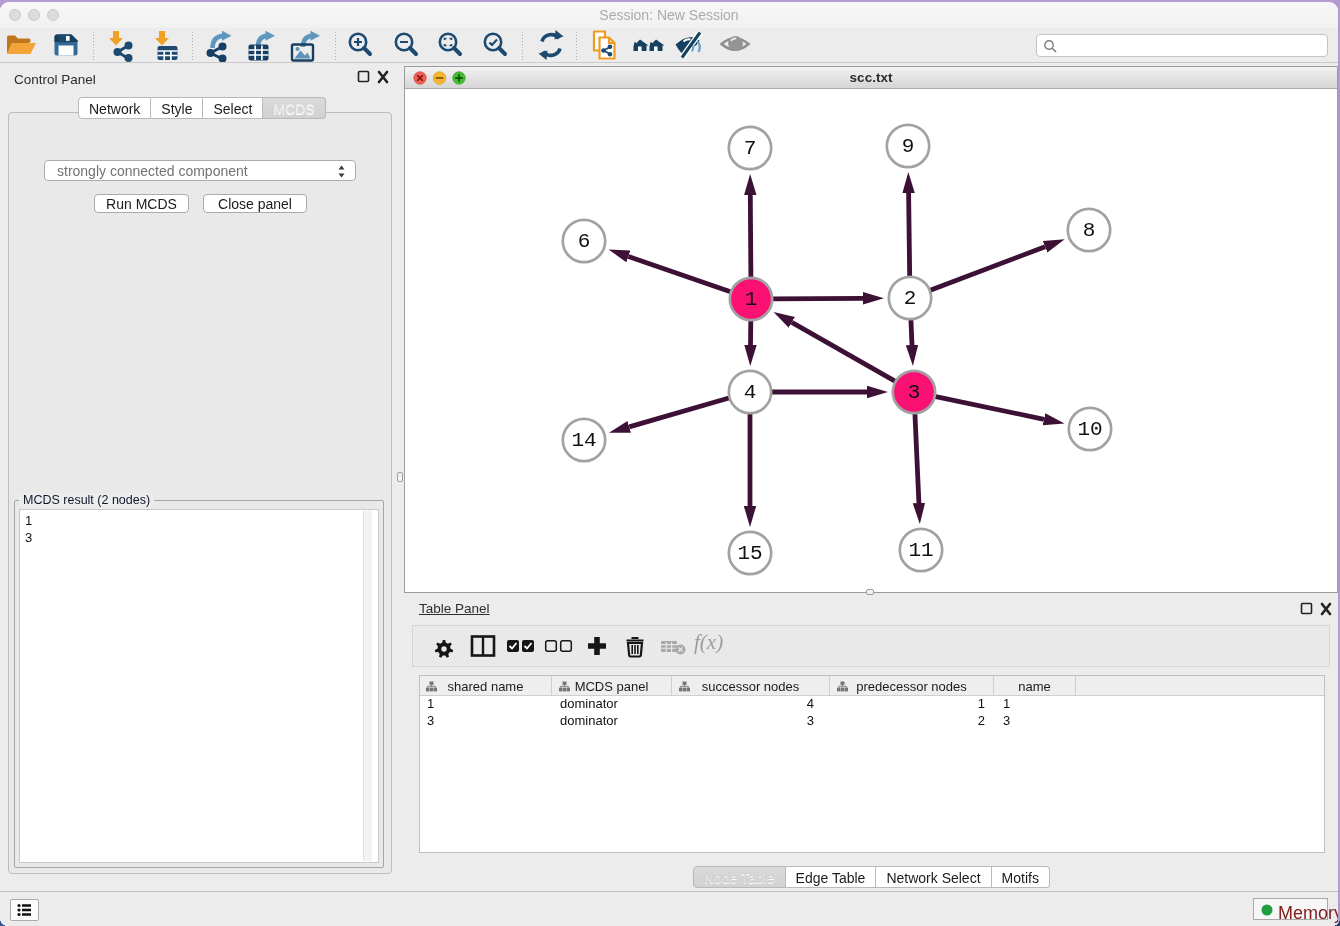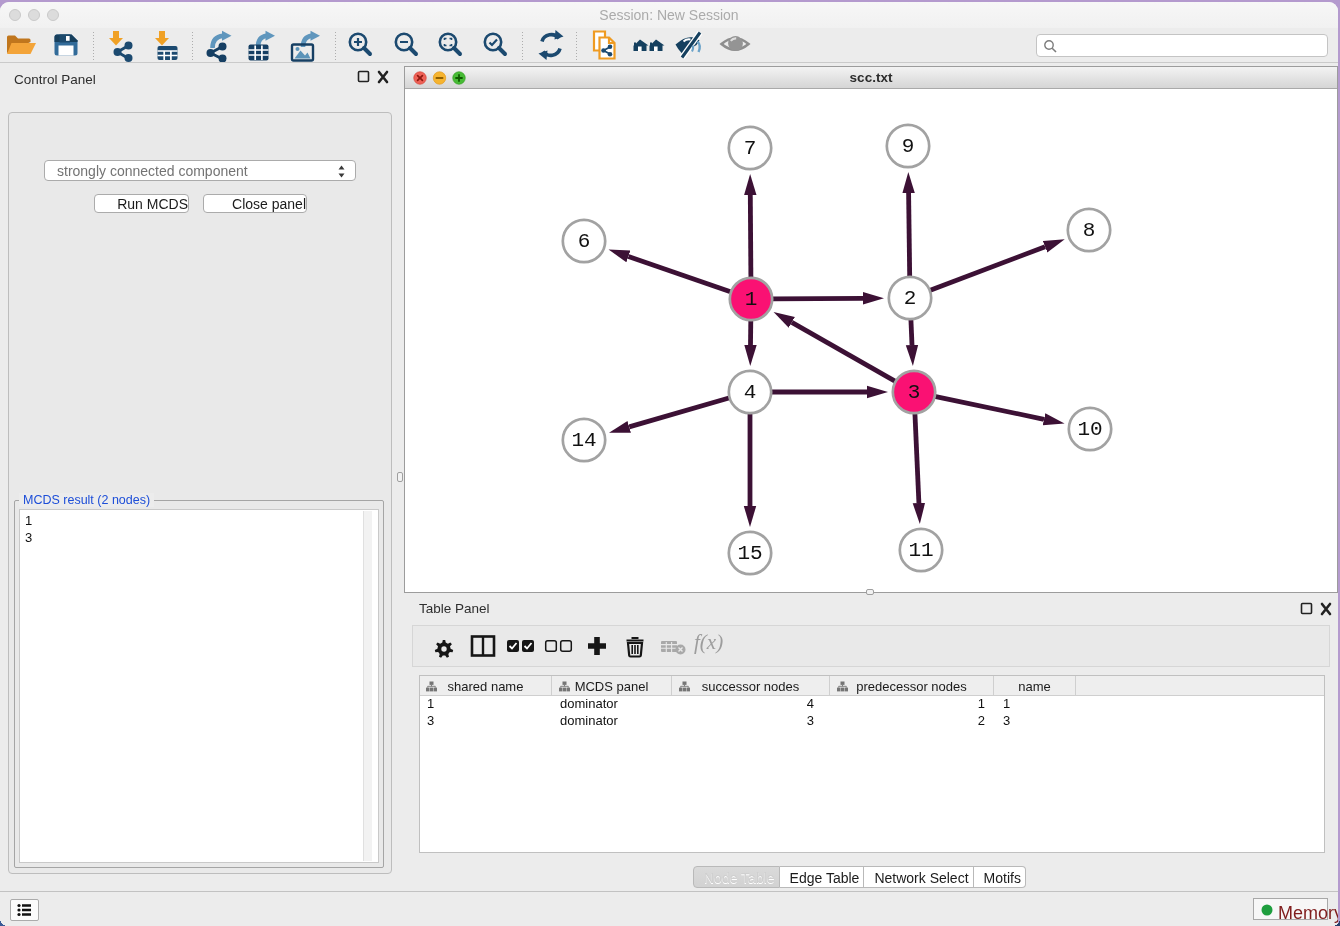--- a/index.html
+++ b/index.html
@@ -20,41 +20,41 @@
 
 .leftpanel { position:absolute; left:0; top:62px; width:396px; bottom:35px; background:#ececec; }
 .lp-title { position:absolute; left:14px; top:8px; font-size:13.5px; color:#2e2e2e; }
 .lp-body { position:absolute; left:8px; top:48px; width:384px; bottom:17px; background:#e9e9e9; border:1px solid #bdbdbd; border-radius:4px; }
 .tabs { position:absolute; top:33px; left:78px; height:22px; display:flex; z-index:5; }
 .tab { font-size:14px; color:#1b1b1b; background:#fff; border:1px solid #b9b9b9; border-left:none; padding:3px 10px 0 10px; height:22px; text-align:center; }
 .tab.first { border-left:1px solid #b9b9b9; border-radius:4px 0 0 4px; }
 .tab.sel { background:linear-gradient(#dadada,#d2d2d2); color:#e8e8e8; text-shadow:0 1px 0 #fff; border-radius:0 4px 4px 0; }
 .opt-label { position:absolute; top:75px; width:100%; text-align:center; font-size:14px; color:#1b1b1b; }
 .dropdown { position:absolute; left:44px; top:96px; width:312px; height:21px; background:#fff; border:1px solid #ababab; border-radius:4px; font-size:14px; color:#737373; padding:2px 0 0 12px; }
-.btn { position:absolute; height:19px; background:#fff; border:1px solid #ababab; border-radius:4px; font-size:14px; color:#1b1b1b; text-align:right; padding-top:1px; }
+.btn { position:absolute; height:19px; background:#fff; border:1px solid #ababab; border-radius:4px; font-size:14px; color:#1b1b1b; text-align:center; padding-top:1px; }
 .mcds-group { position:absolute; left:14px; top:436px; width:370px; bottom:23px; border:1px solid #a5a5a5; border-radius:2px; }
-.mcds-label { position:absolute; left:4px; top:-8px; background:#ececec; padding:0 4px; font-size:12.5px; color:#1d4ed8; }
+.mcds-label { position:absolute; left:4px; top:-8px; background:#ececec; padding:0 4px; font-size:12.5px; color:#0f172a; }
 .mcds-inner { position:absolute; left:4px; top:8px; right:4px; bottom:4px; background:#fff; border:1px solid #c9c9c9; font-size:13px; color:#111; padding:3px 0 0 5px; line-height:16.5px; }
 .mcds-scroll { position:absolute; right:6px; top:1px; bottom:1px; width:9px; background:#f2f2f2; border-left:1px solid #e0e0e0; }
 
 .netframe { position:absolute; left:404px; top:64px; width:934px; height:527px; border:1px solid #9c9c9c; background:#fff;padding-left:8px; }
 .net-titlebar { position:absolute; left:0; top:0; width:100%; height:22px; background:linear-gradient(#f3f3f3,#d5d5d5); border-bottom:1px solid #a9a9a9; }
 .net-title { position:absolute; width:100%; top:3px; text-align:center; font-size:13.5px; font-weight:bold; color:#2c2c2c; }
 .canvas { position:absolute; left:0; top:23px; right:0; bottom:0; background:#fff; }
 
 .tablepanel { position:absolute; left:404px; top:597px; right:0; height:294px; background:#ececec; }
-.tp-title { position:absolute; left:15px; top:2px; font-size:13.5px; color:#2e2e2e; }
+.tp-title { position:absolute; left:15px; top:2px; font-size:13.5px; color:#2e2e2e;text-decoration:underline; }
 .tp-toolbar { position:absolute; left:8px; right:8px; top:26px; height:42px; background:#e9e9e9; border:1px solid #d6d6d6; }
 .tbl { position:absolute; left:15px; top:76px; width:906px; height:178px; background:#fff; border:1px solid #c0c0c0; }
 .thead { position:absolute; left:0; top:0; width:100%; height:20px; background:#eeeeee; border-bottom:1px solid #cfcfcf; }
 .th { position:absolute; top:0; height:20px; border-right:1px solid #cfcfcf; font-size:13px; color:#1b1b1b; text-align:center; padding-top:3px; }
 .trow { position:absolute; left:0; width:100%; height:17px; font-size:13px; color:#111; }
 .td { position:absolute; top:1px; }
 .btabs { position:absolute; left:289px; top:267px; height:22px; display:flex; }
-.btab { font-size:14px; color:#1b1b1b; background:#fff; border:1px solid #b9b9b9; border-left:none; padding:3px 4px 0 10px; height:22px; }
+.btab { font-size:14px; color:#1b1b1b; background:#fff; border:1px solid #b9b9b9; border-left:none; padding:3px 10px 0 10px; height:22px; }
 .btab.sel { background:linear-gradient(#dadada,#d2d2d2); color:#cfcfcf; text-shadow:0 1px 0 #fff; border-radius:4px 0 0 4px; border-left:1px solid #b9b9b9; }
 .btab.last { border-radius:0 4px 4px 0; }
 
 .statusbar { position:absolute; left:0; bottom:0; width:100%; height:35px; background:#ececec; border-top:1px solid #c2c2c2; }
 .sb-left { position:absolute; left:10px; top:7px; width:29px; height:22px; background:#fbfbfb; border:1px solid #ababab; border-radius:2px; }
 .sb-mem { position:absolute; right:10px; top:6px; width:75px; height:22px; background:#f7f7f7; border:1px solid #a8a8a8; font-size:18px; color:#7f1d1d; padding:4px 0 0 24px; }
 </style>
 </head>
 <body>
 <div class="app">
@@ -196,20 +196,26 @@
     </div>
   </div>
 
   <div class="leftpanel">
     <div class="lp-title">Control Panel</div>
     <svg class="abs" style="left:357px; top:6px;" width="34" height="14" viewBox="0 0 34 14">
       <rect x="1.5" y="1.5" width="10" height="10" fill="none" stroke="#222" stroke-width="1.6" rx="1"></rect>
       <path d="M22 2 L30 12 M30 2 L22 12" stroke="#222" stroke-width="2.6" stroke-linecap="round"></path>
     </svg>
     <div class="lp-body"></div>
+    <div class="tabs">
+      <div class="tab first">Network</div>
+      <div class="tab">Style</div>
+      <div class="tab">Select</div>
+      <div class="tab sel">MCDS</div>
+    </div>
     <div class="dropdown">strongly connected component
       <svg class="abs" style="right:9px; top:3px;" width="9" height="15" viewBox="0 0 9 15">
         <path d="M1.5 5.5 L4.5 1.5 L7.5 5.5 Z M1.5 9.5 L4.5 13.5 L7.5 9.5 Z" fill="#3a3a3a"></path>
       </svg>
     </div>
     <div class="btn" style="left:94px; top:129.5px; width:95px;">Run MCDS</div>
     <div class="btn" style="left:203px; top:129.5px; width:104px;">Close panel</div>
     <div class="mcds-group">
       <div class="mcds-label">MCDS result (2 nodes)</div>
       <div class="mcds-inner">1<br>3

